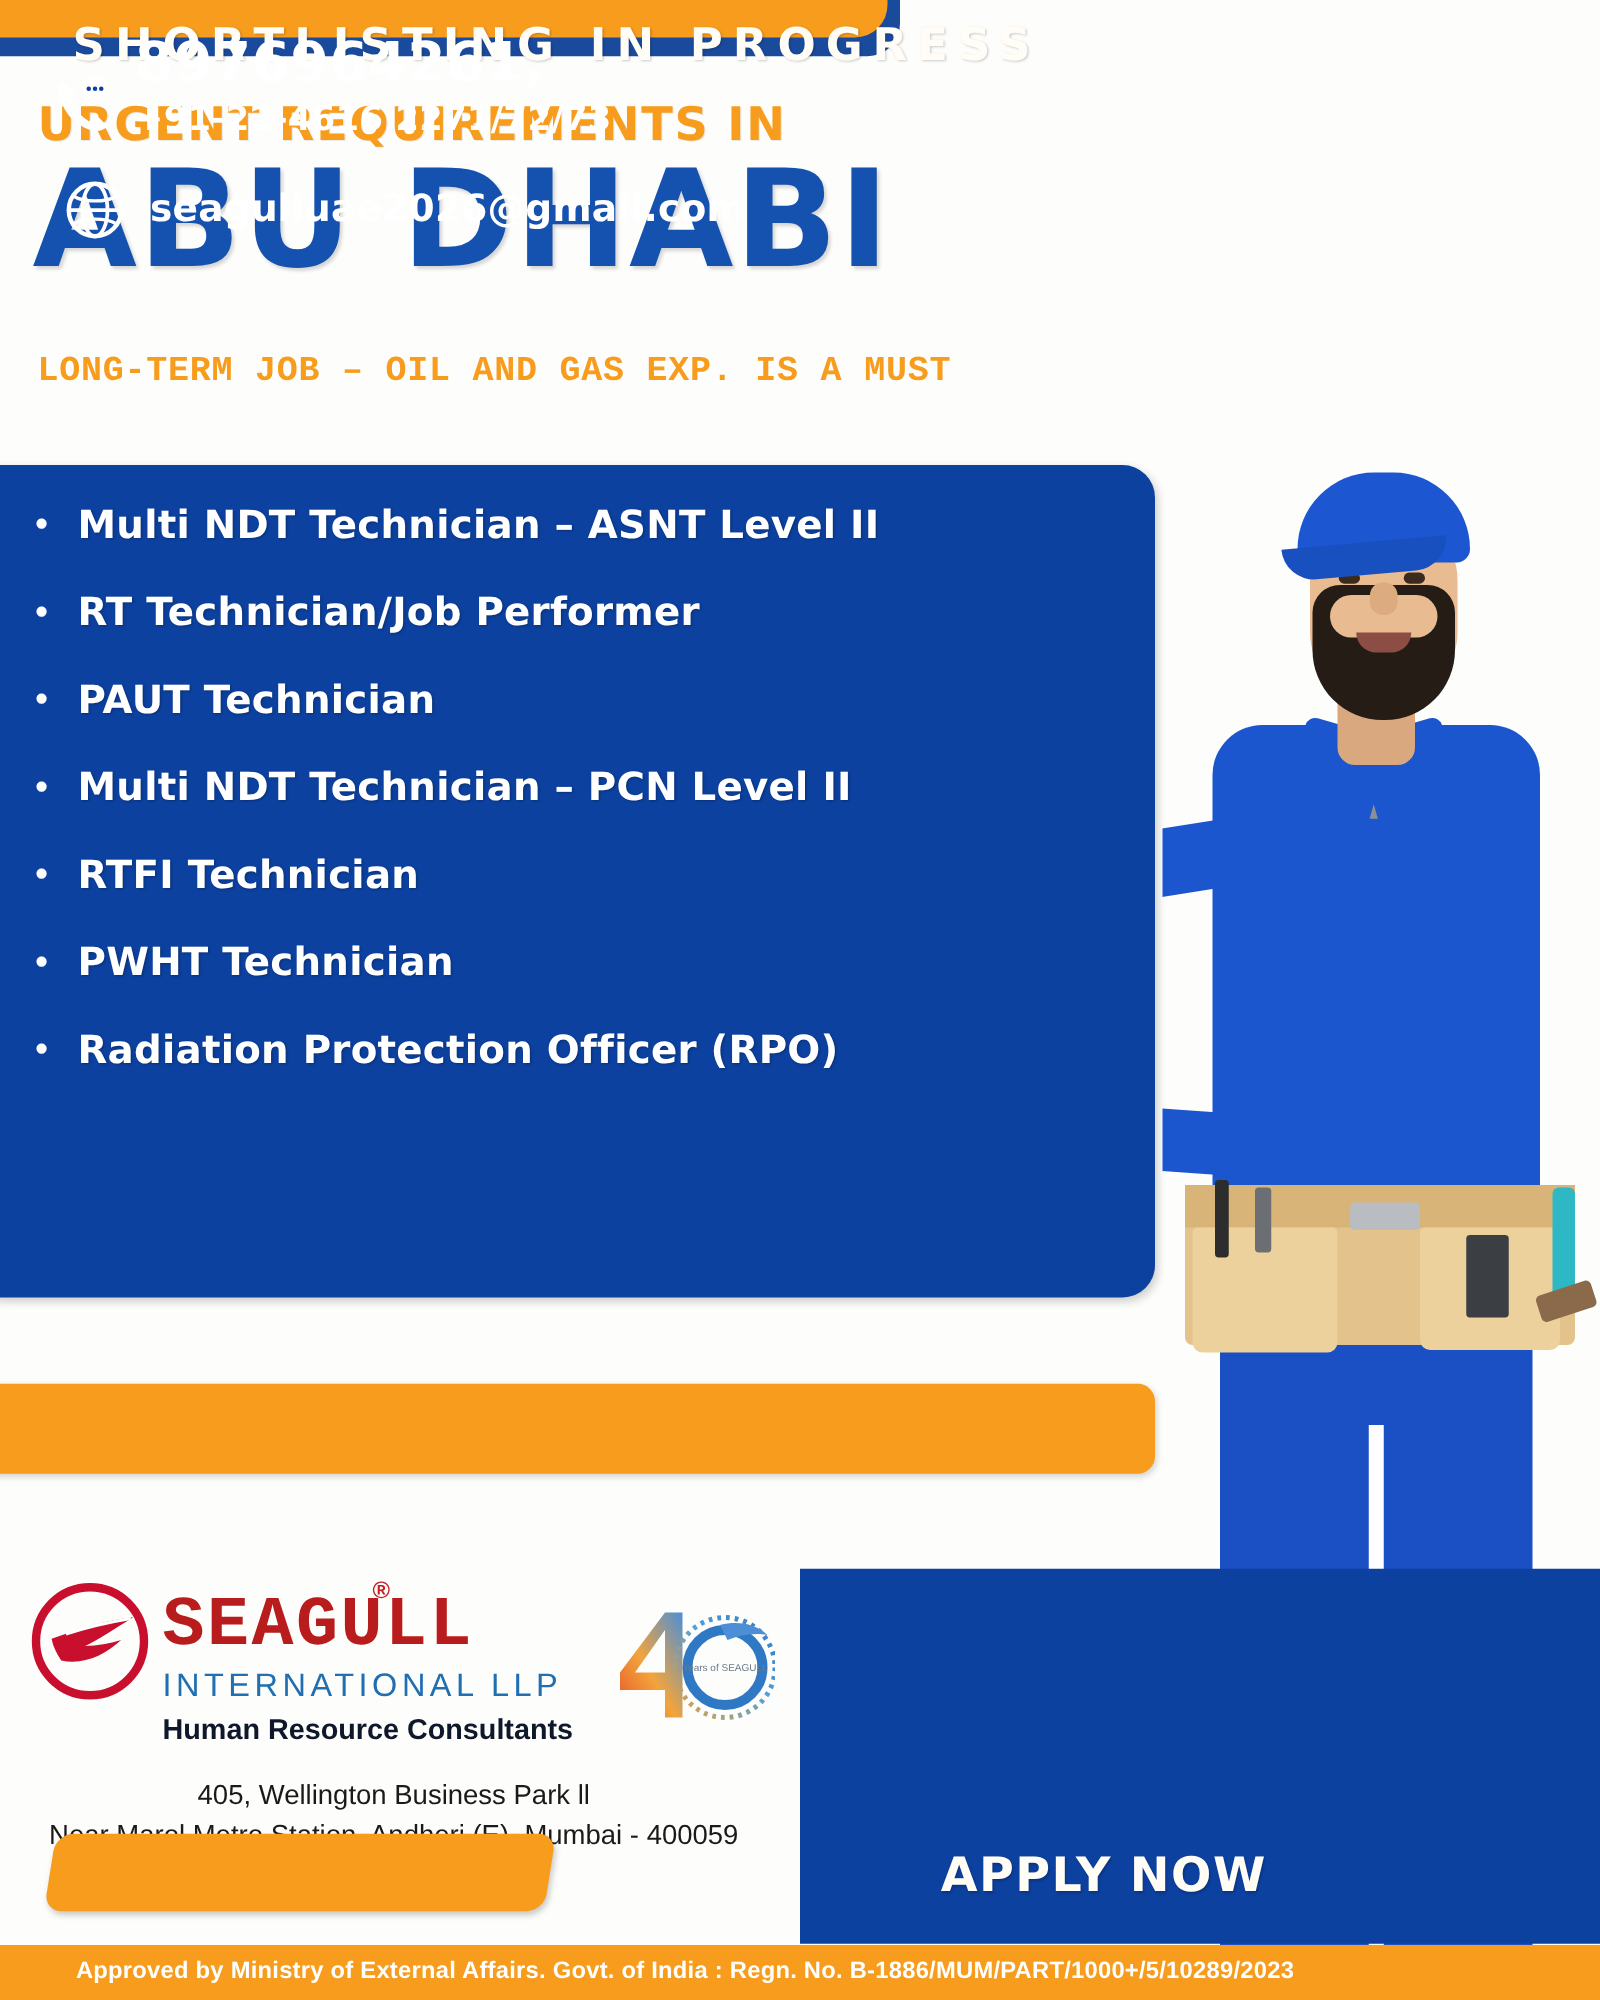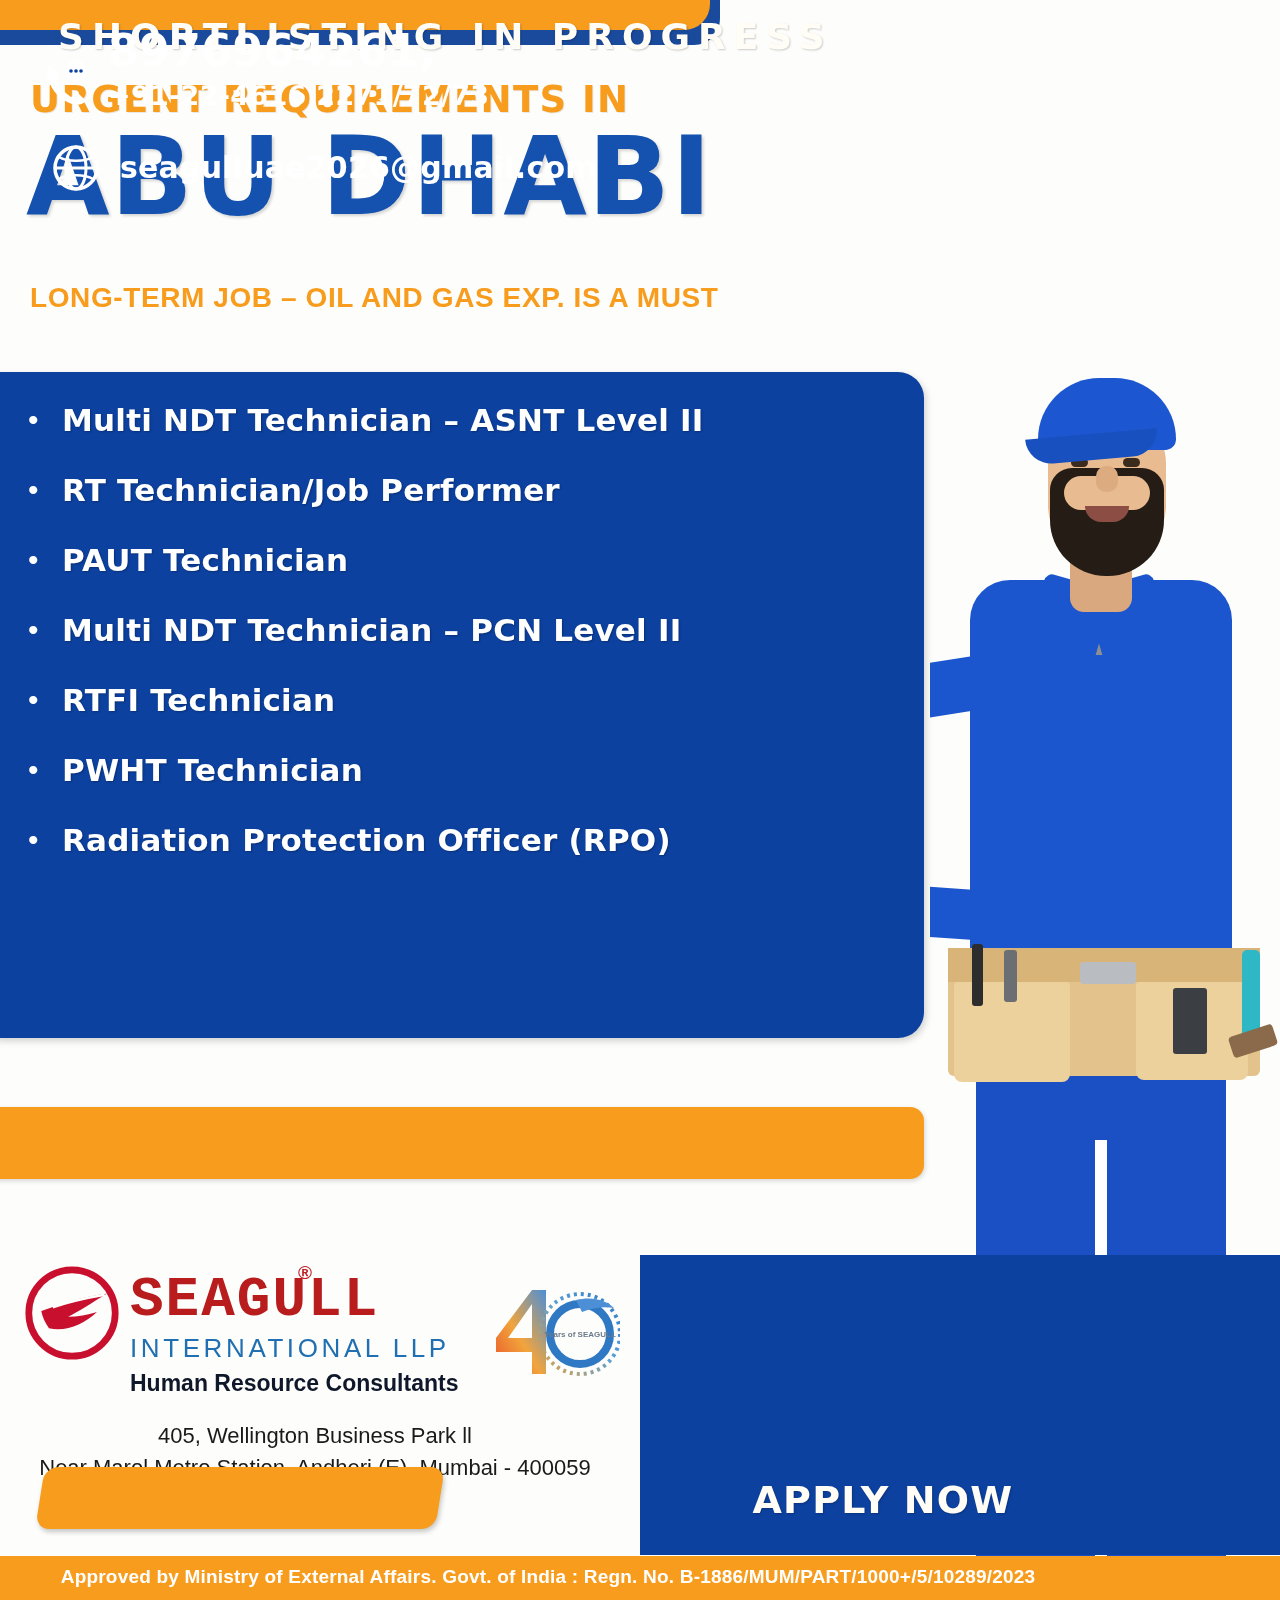--- a/index.html
+++ b/index.html
@@ -46,21 +46,21 @@
     color: #1552B0;
     font-family: "DejaVu Sans", sans-serif;
     line-height: 1.05;
     text-shadow: 2px 2px 3px rgba(0,0,0,.16);
   }
   .hdr-sub {
     position: absolute; left: 30px; top: 282px;
     font-size: 28px; font-weight: 700;
     letter-spacing: 0.6px;
     color: #F79C1C;
-    font-family: Liberation Sans, sans-serif;
+    font-family: Liberation Mono, monospace;
   }
 
   
   .jobs-panel {
     position: absolute; left: -24px; top: 372px;
     width: 948px; height: 666px;
     background: #0C41A0;
     border-radius: 26px;
     box-shadow: 2px 3px 7px rgba(0,0,0,.18);
   }
@@ -326,21 +326,21 @@
     margin-top: 5px;
   }
   .brand-tag {
     font-size: 23px; font-weight: 700;
     color: #0f172a;
     font-family: "Liberation Sans", sans-serif;
     margin-top: 6px;
   }
   .anniversary {
     position: absolute; left: 488px; top: 1278px;
-    width: 132px; height: 108px; font-weight: bold;
+    width: 132px; height: 108px;
   }
   .addr {
     position: absolute; left: 10px; top: 1420px;
     width: 610px;
     text-align: center;
     font-size: 22px;
     color: #1a1a1a;
     line-height: 1.45;
     font-family: "Liberation Sans", sans-serif;
   }

